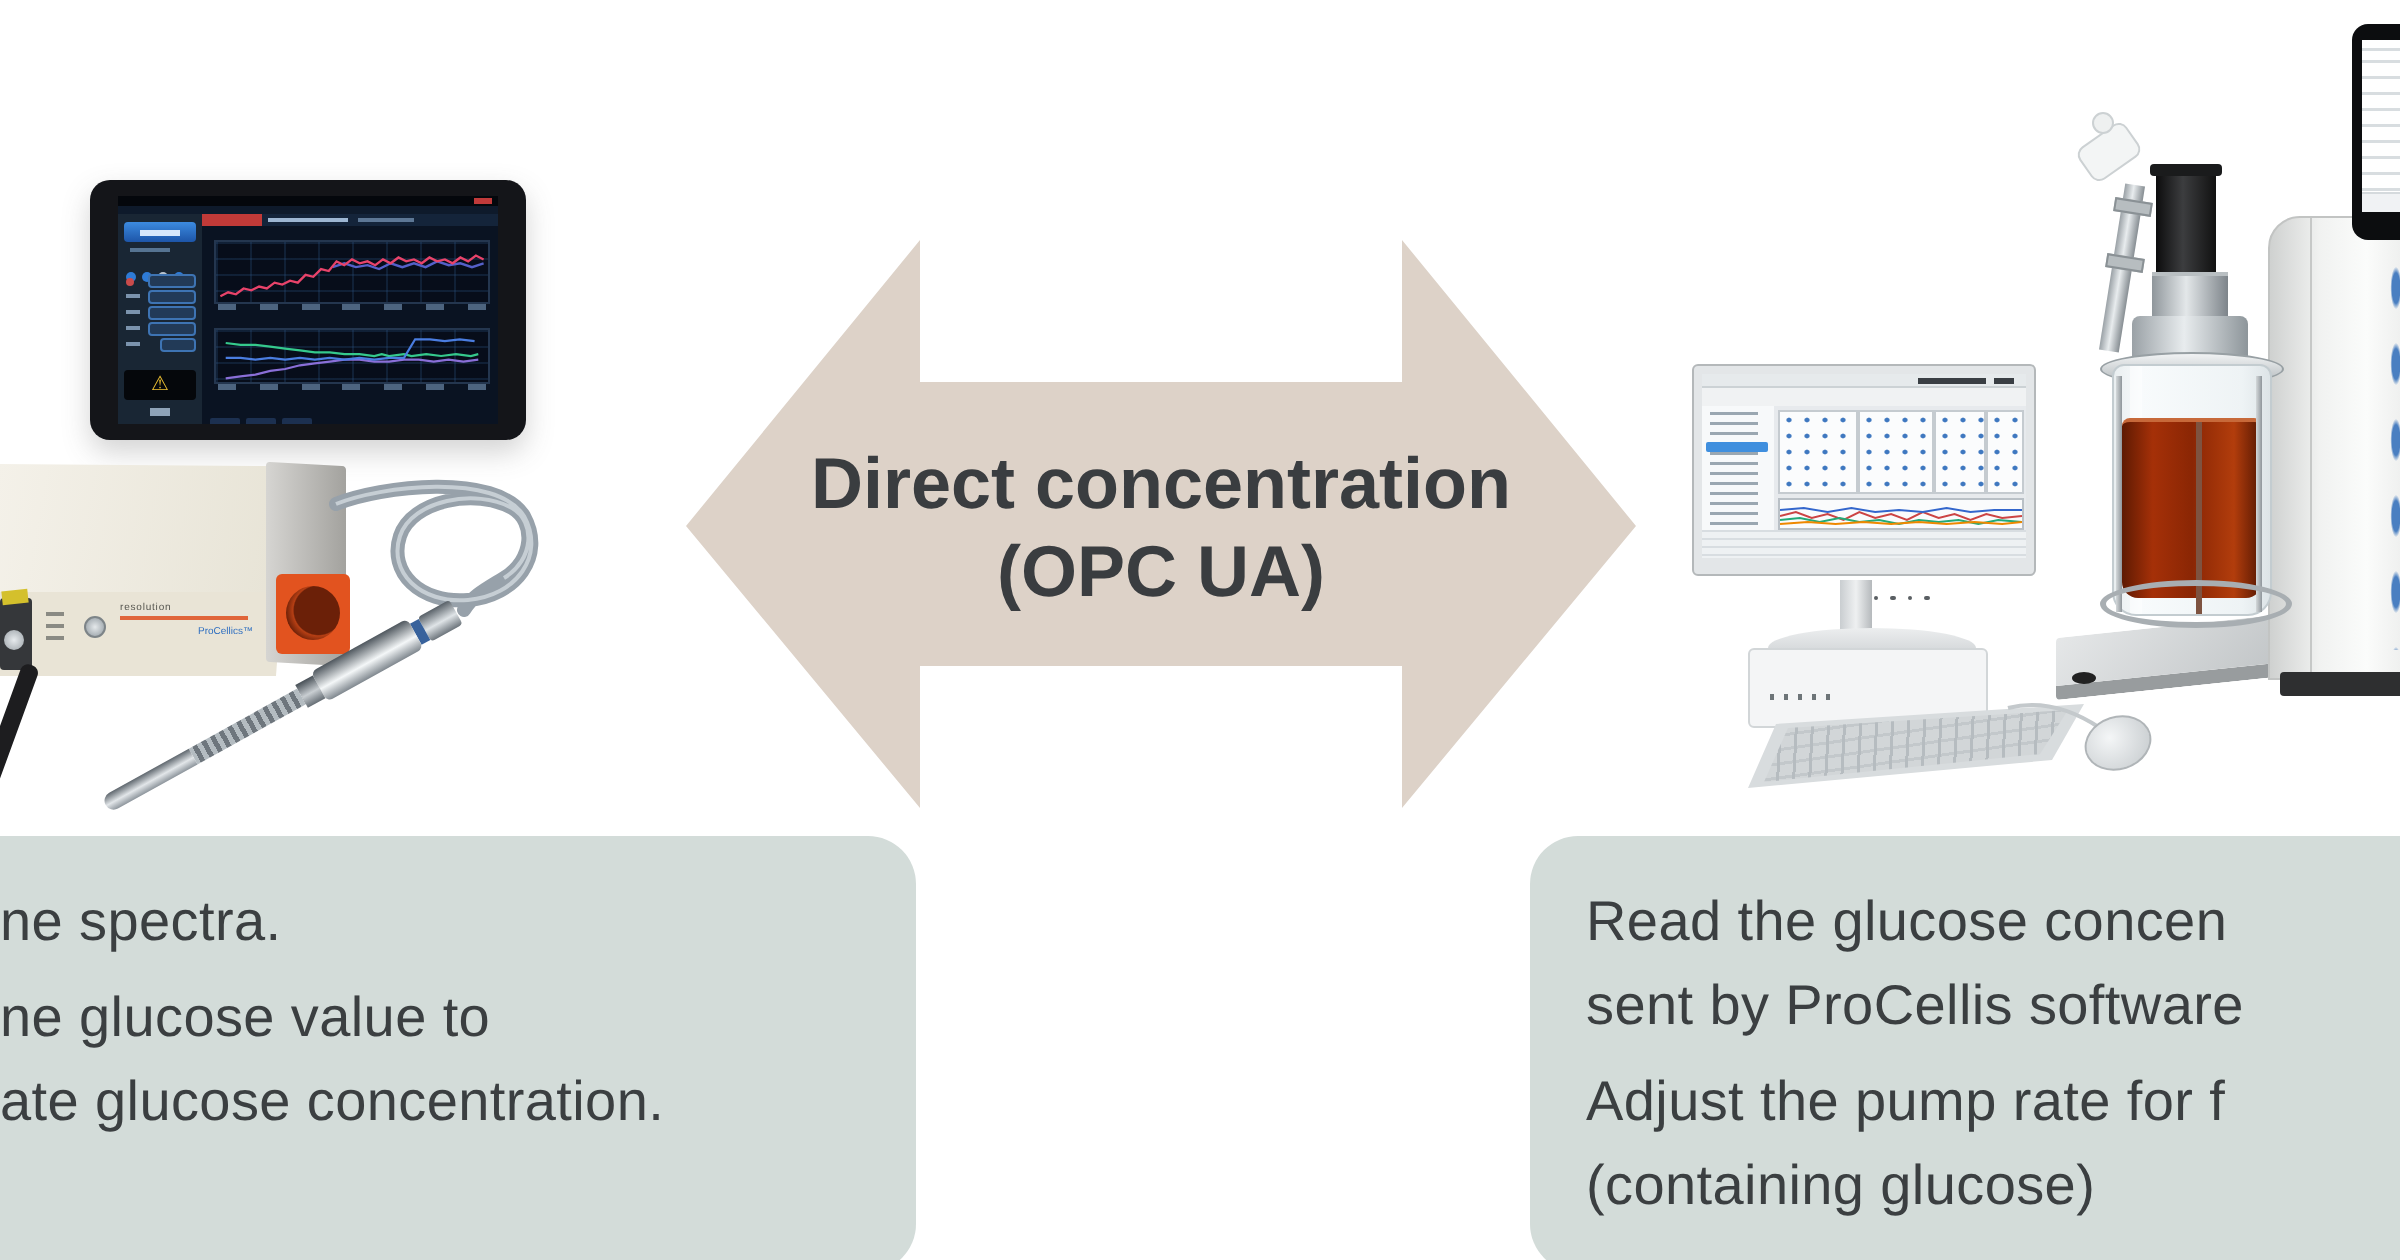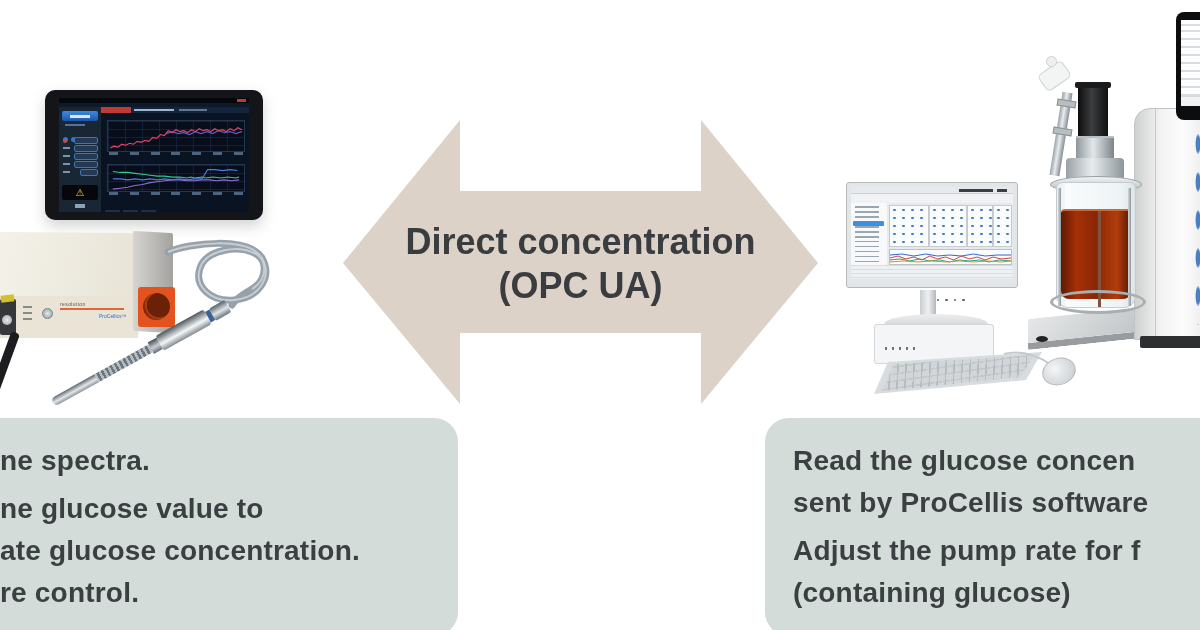--- a/index.html
+++ b/index.html
@@ -3,21 +3,21 @@
 <meta charset="utf-8">
 <style>
   html,body{margin:0;padding:0;background:#fff;}
   #scene{position:relative;width:1200px;height:630px;background:#fff;overflow:hidden;
          font-family:"Liberation Sans",sans-serif;}
   .abs{position:absolute;}
 
   
   .note{position:absolute;top:418px;height:196px;background:#d3dcd9;border-radius:24px;
         color:#3b3f41;font-size:28px;line-height:42px;letter-spacing:.2px;}
-  .note .ln{white-space:nowrap;height:42px;font-weight:bold;}
+  .note .ln{white-space:nowrap;height:42px;}
   .note .gap{margin-top:6px;}
 
   
   #arrow{left:343px;top:118px;width:475px;height:288px;}
   #arrow .shape{position:absolute;inset:0;background:#ddd2c8;
     clip-path:polygon(0px 145px,117px 2px,117px 73px,358px 73px,358px 2px,475px 145px,
                       358px 286px,358px 215px,117px 215px,117px 286px);}
   #arrow .txt{position:absolute;top:102px;width:100%;text-align:center;color:#3a3d40;
               font-size:36px;font-weight:bold;line-height:44px;}
 
@@ -377,21 +377,20 @@
       </div>
   </div>
   <div class="abs rod" style="left:1058px;"></div>
   <div class="abs rod" style="left:1128px;"></div>
   <div class="abs clampring"></div>
 
   <div class="note" style="left:-40px;width:458px;padding:22px 0 0 40px;">
     <div class="ln">ne spectra.</div>
     <div class="ln gap">ne glucose value to</div>
     <div class="ln">ate glucose concentration.</div>
-    <div class="ln">re control.</div>
   </div>
   <div class="note" style="left:765px;width:475px;padding:22px 0 0 28px;">
     <div class="ln">Read the glucose concen</div>
     <div class="ln">sent by ProCellis software</div>
     <div class="ln gap">Adjust the pump rate for f</div>
     <div class="ln">(containing glucose)</div>
   </div>
 
 </div>
 

